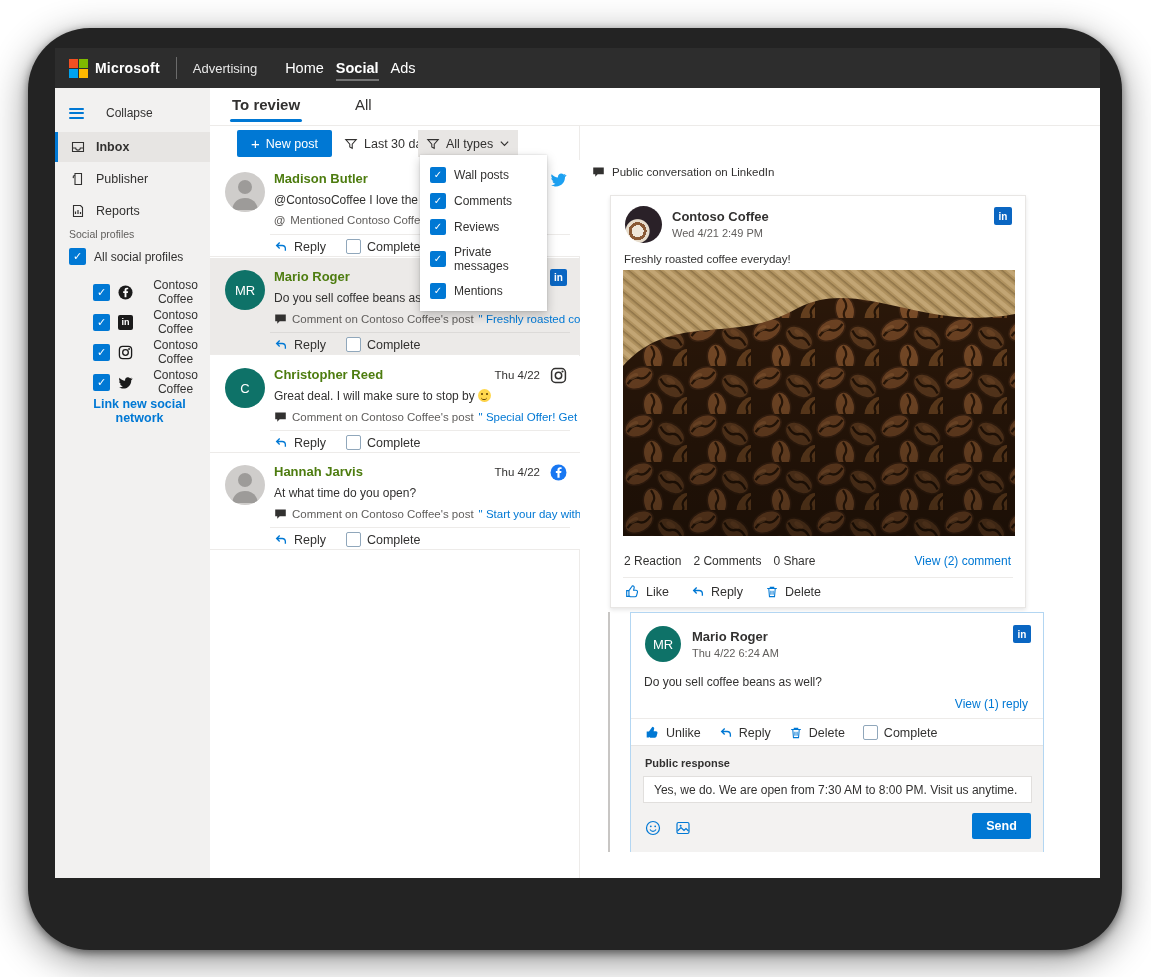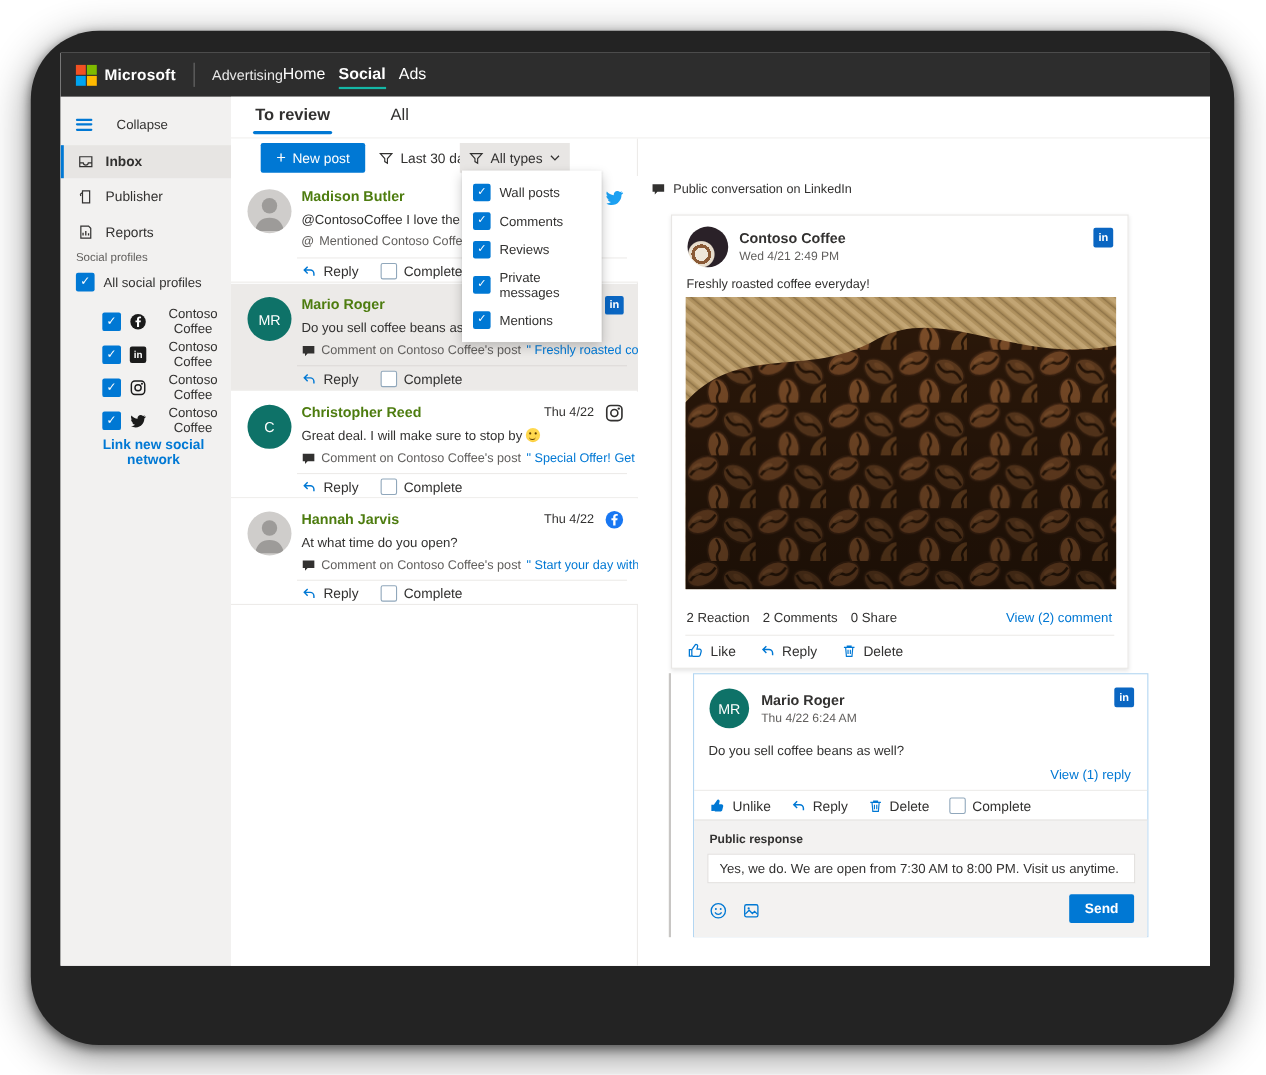--- a/index.html
+++ b/index.html
@@ -7,24 +7,24 @@
   .frame { position:absolute; left:28px; top:28px; width:1094px; height:922px; border-radius:62px; background:#232323; box-shadow:0 10px 38px rgba(0,0,0,.45), 0 3px 10px rgba(0,0,0,.5); }
   .window { position:absolute; left:27px; top:20px; width:1045px; height:830px; background:#ffffff; overflow:hidden; }
 
   
   .topbar { position:absolute; left:0; top:0; width:100%; height:40px; background:#2d2d2d; display:flex; align-items:center; padding:0 14px; }
   .mslogo { display:grid; grid-template-columns:9px 9px; grid-template-rows:9px 9px; gap:1px; margin-right:7px; }
   .mslogo i { display:block; }
   .ms1{background:#f25022}.ms2{background:#7fba00}.ms3{background:#00a4ef}.ms4{background:#ffb900}
   .brand { color:#fff; font-weight:700; font-size:14px; letter-spacing:.2px; }
   .topdiv { width:1px; height:22px; background:#6b6b6b; margin:0 16px; }
-  .product { color:#e8e8e8; font-size:13px; }
+  .product { color:#e8e8e8; font-size:13px; margin-right:28px; }
   .topnav { display:flex; gap:12px; }
   .topnav .nav-item { color:#fff; font-size:14.5px; padding:4px 0 3px; cursor:pointer; }
-  .topnav .nav-item.active { border-bottom:2px solid #14b8a6; font-weight:600; }
+  .topnav .nav-item.active { border-bottom:2px solid #737373; font-weight:600; }
 
   
   .app { position:absolute; left:0; top:40px; width:1045px; height:790px; display:flex; }
   .sidebar { position:relative; width:155px; height:100%; background:#f2f1f0; flex:none;text-align:center; }
   .main { position:relative; flex:1; background:#fff; }
 
   
   .collapse-row { position:absolute; left:0; top:12px; height:26px; display:flex; align-items:center; gap:22px; padding-left:14px; cursor:pointer; }
   .hamb { width:15px; height:11px; display:flex; flex-direction:column; justify-content:space-between; }
   .hamb i { height:2px; background:#0078d4; border-radius:1px; }

